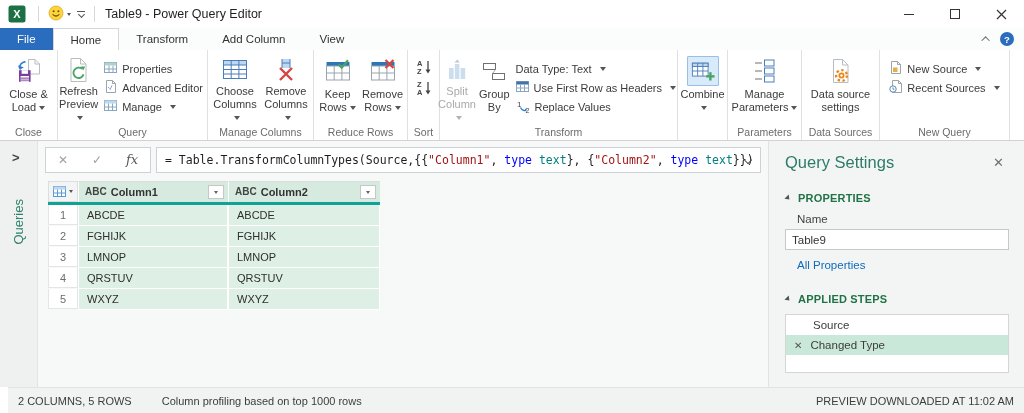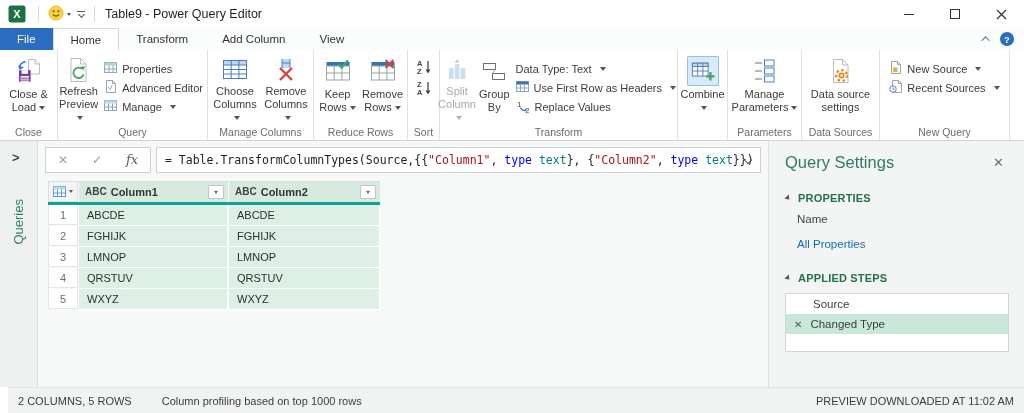--- a/index.html
+++ b/index.html
@@ -503,20 +503,21 @@
     <div class="qs-titlerow">
       <span class="qs-title">Query Settings</span>
       <button class="qs-close">✕</button>
     </div>
 
     <div class="section-h">
       <span class="exp"></span>
       <span class="htext">PROPERTIES</span>
     </div>
     <div class="name-label">Name</div>
+    <input class="name-input" type="text" value="Table9" style="">
     <a href="#" class="qs-link">All Properties</a>
 
     <div class="section-h">
       <span class="exp"></span>
       <span class="htext">APPLIED STEPS</span>
     </div>
     <div class="steps-box">
       <div class="step">
         <span>Source</span>
       </div>

